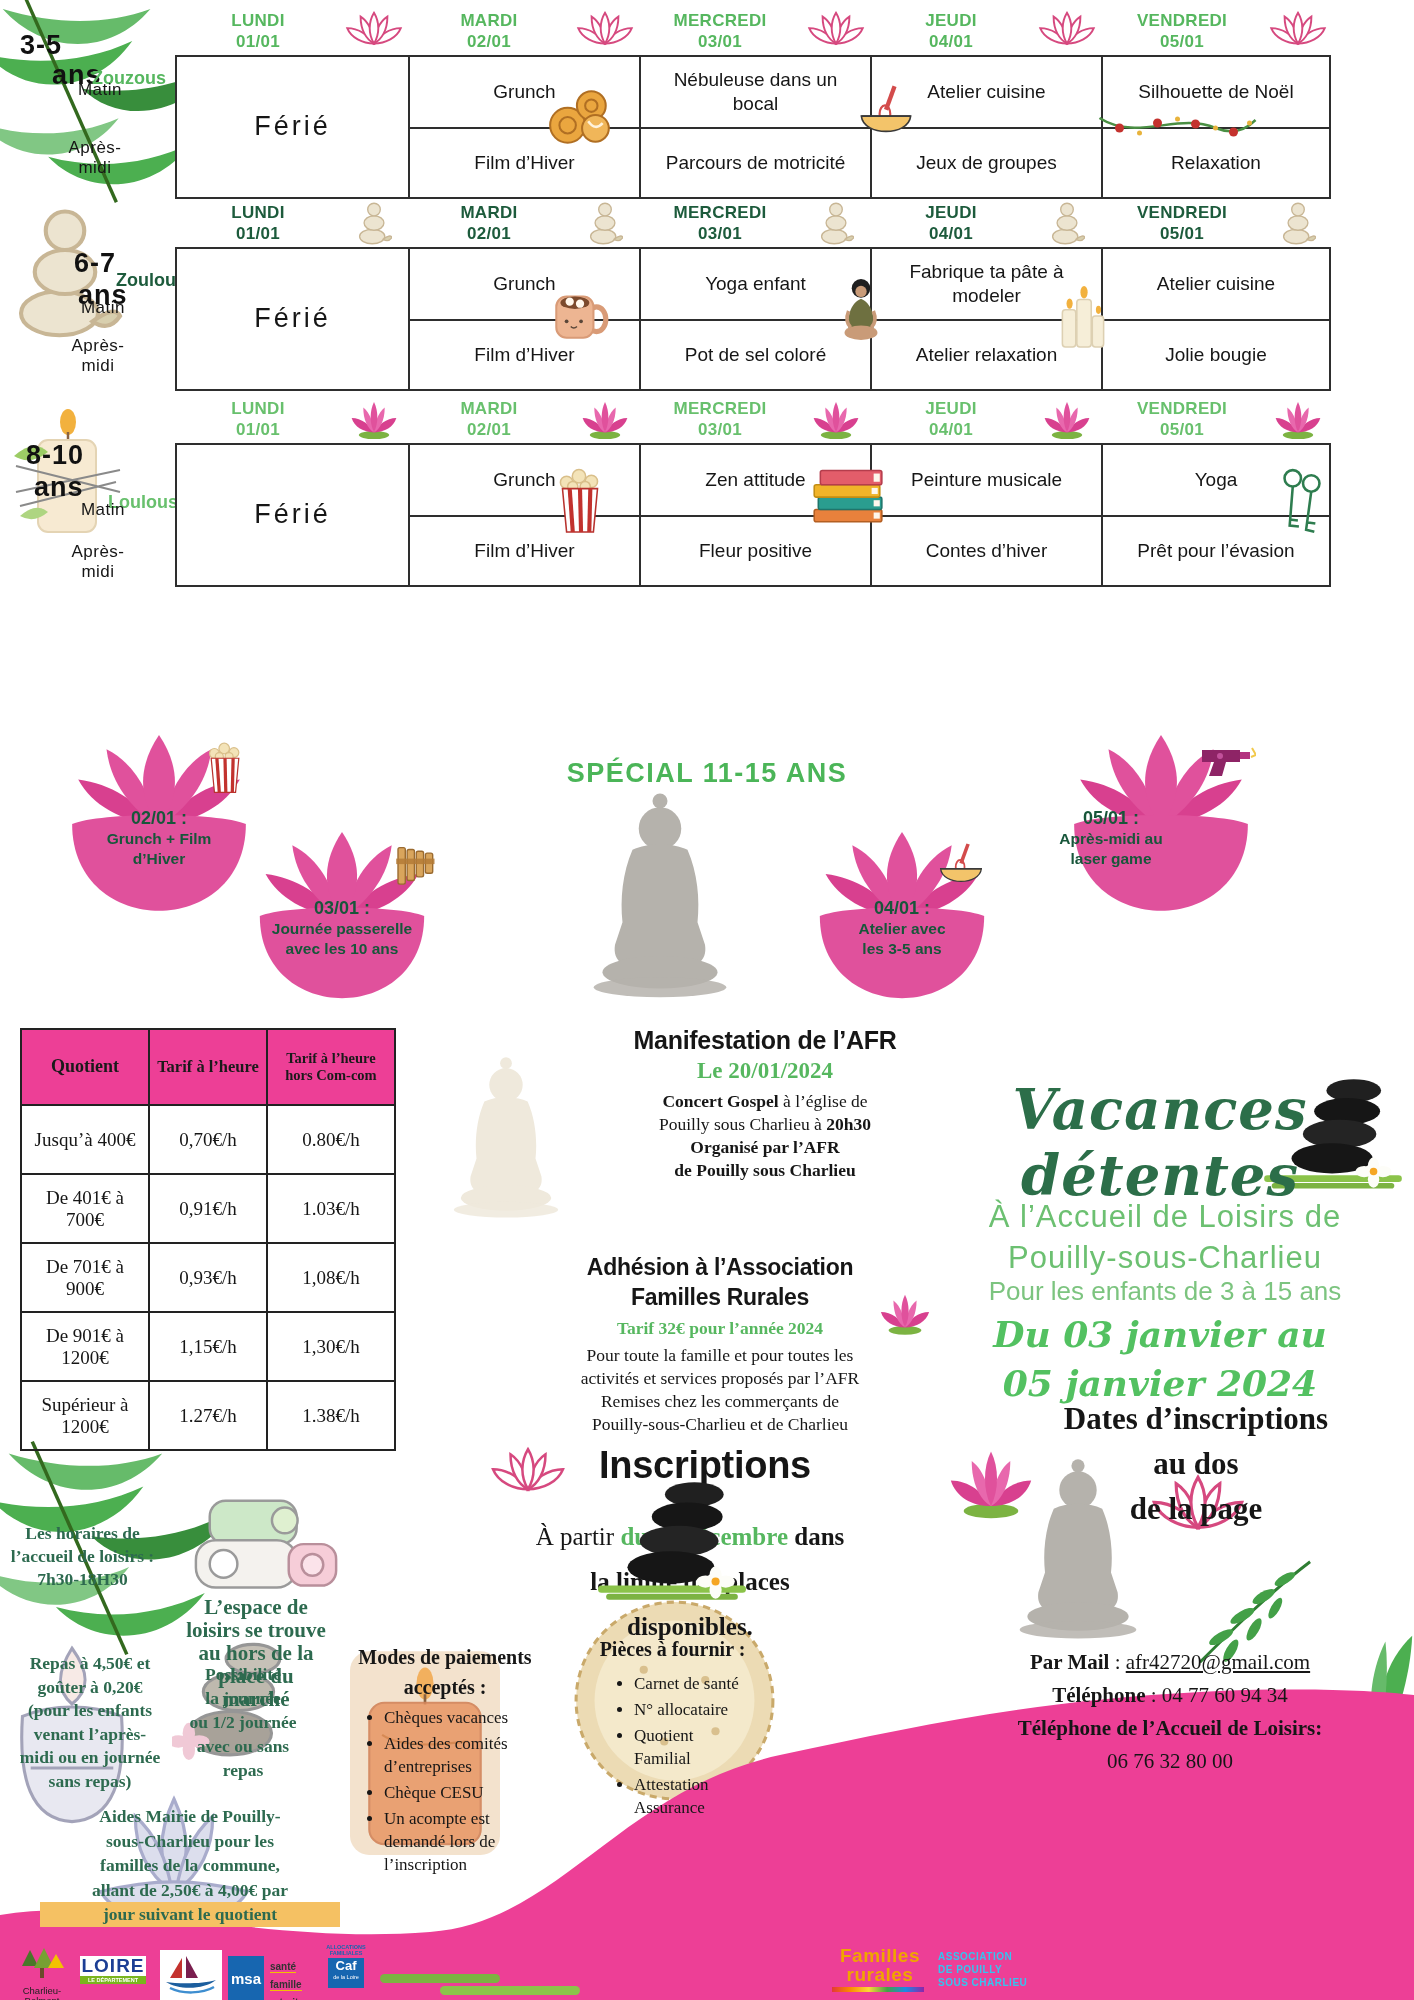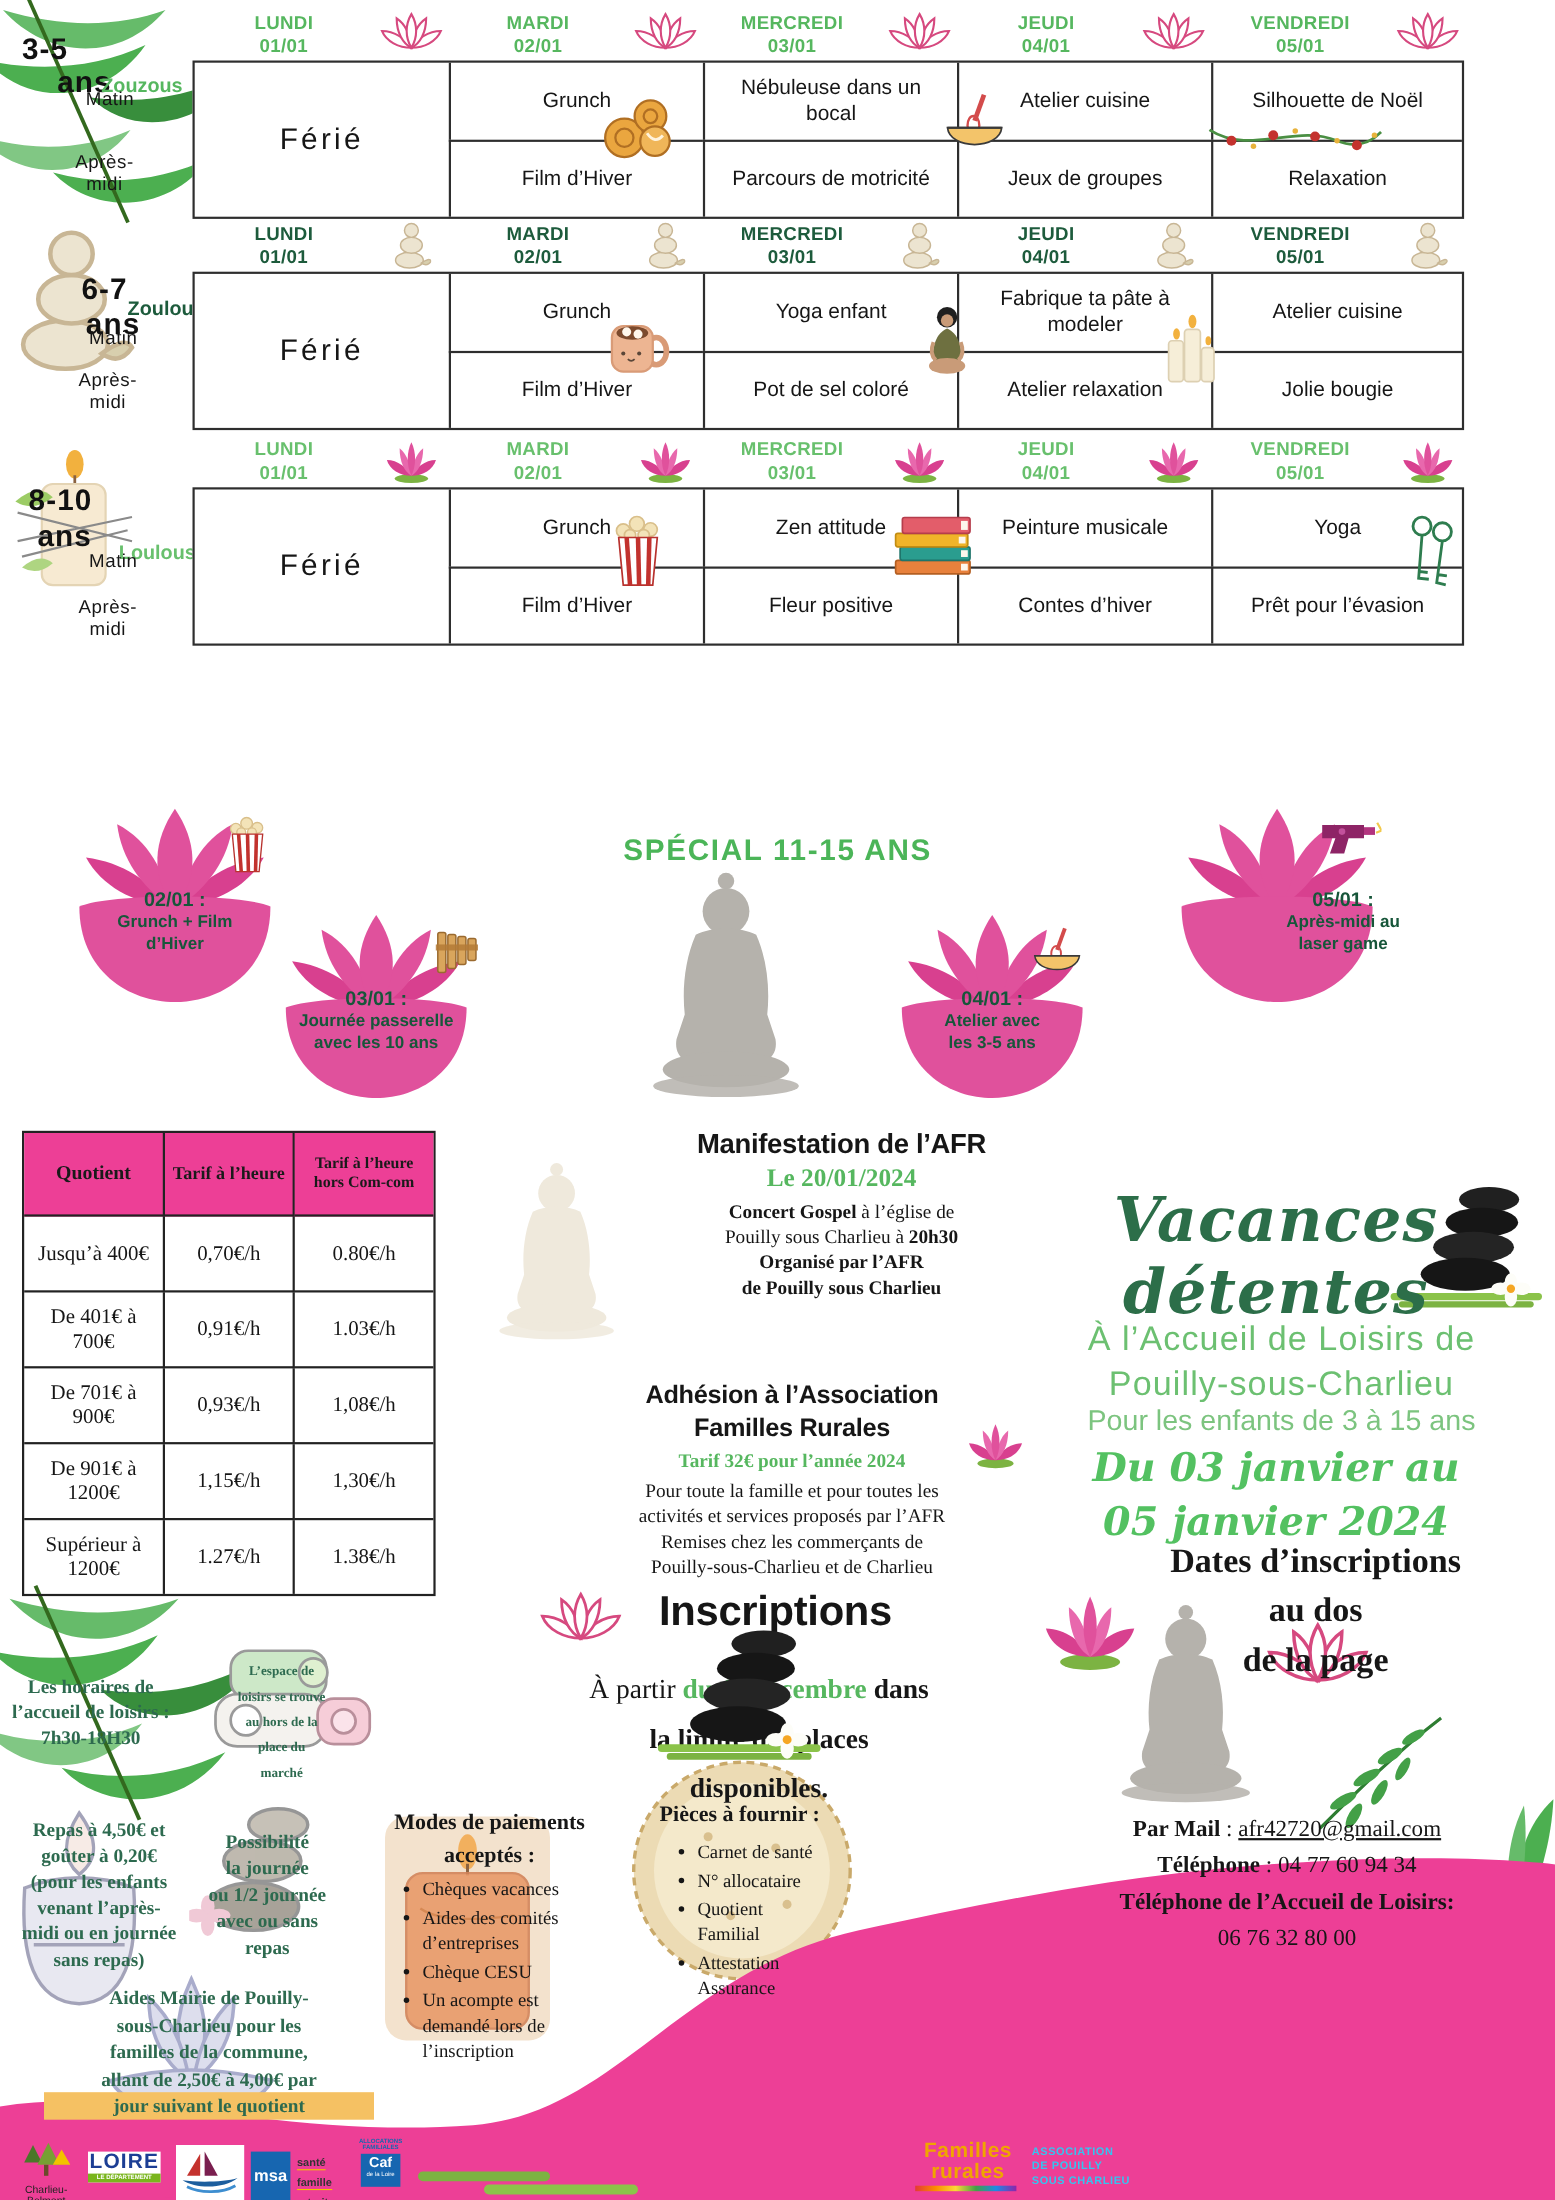--- a/index.html
+++ b/index.html
@@ -568,21 +568,21 @@
     <span class="bl">Atelier avec</span>
     <span class="bl">les 3-5 ans</span>
   </div>
   <svg class="abs z2" style="left:938px;top:842px" width="46" height="50" viewBox="0 0 52 56">
       <use href="#bowlwhisk"></use>
     </svg>
 
   <svg class="abs" style="left:1060px;top:733px" width="202" height="182" viewBox="0 0 200 180">
       <use href="#biglotus"></use>
     </svg>
-  <div class="blobtxt" style="left:1134px;top:808px;width:174px">
+  <div class="blobtxt" style="left:1024px;top:808px;width:174px">
     <span class="bd">05/01 :</span>
     <span class="bl">Après-midi au</span>
     <span class="bl">laser game</span>
   </div>
   <svg class="abs z2" style="left:1196px;top:736px" width="60" height="48" viewBox="0 0 60 48">
       <use href="#laser"></use>
     </svg>
 
   <div class="tariff">
     <div class="tc th" style="font-size:18px">Quotient</div>
@@ -719,21 +719,21 @@
       <use href="#bamboo"></use>
     </svg>
   <div class="note" style="left:0px;top:1522px;width:165px;font-size:17.5px;line-height:23px">
     <span>Les horaires de</span>
     <span>l’accueil de loisirs :</span>
     <span>7h30-18H30</span>
   </div>
   <svg class="abs" style="left:188px;top:1494px" width="158" height="120" viewBox="0 0 160 120">
       <use href="#towels"></use>
     </svg>
-  <div class="note" style="left:180px;top:1508px;width:152px;font-size:12px;line-height:23px">
+  <div class="note" style="left:180px;top:1596px;width:152px;font-size:21px;line-height:23px">
     <span>L’espace de</span>
     <span>loisirs se trouve</span>
     <span>au hors de la</span>
     <span>place du</span>
     <span>marché</span>
   </div>
   <svg class="abs" style="left:8px;top:1642px" width="128" height="190" viewBox="0 0 124 180">
       <use href="#sketchcandle"></use>
     </svg>
   <div class="note" style="left:0px;top:1652px;width:180px;font-size:17.5px;line-height:23.5px">

